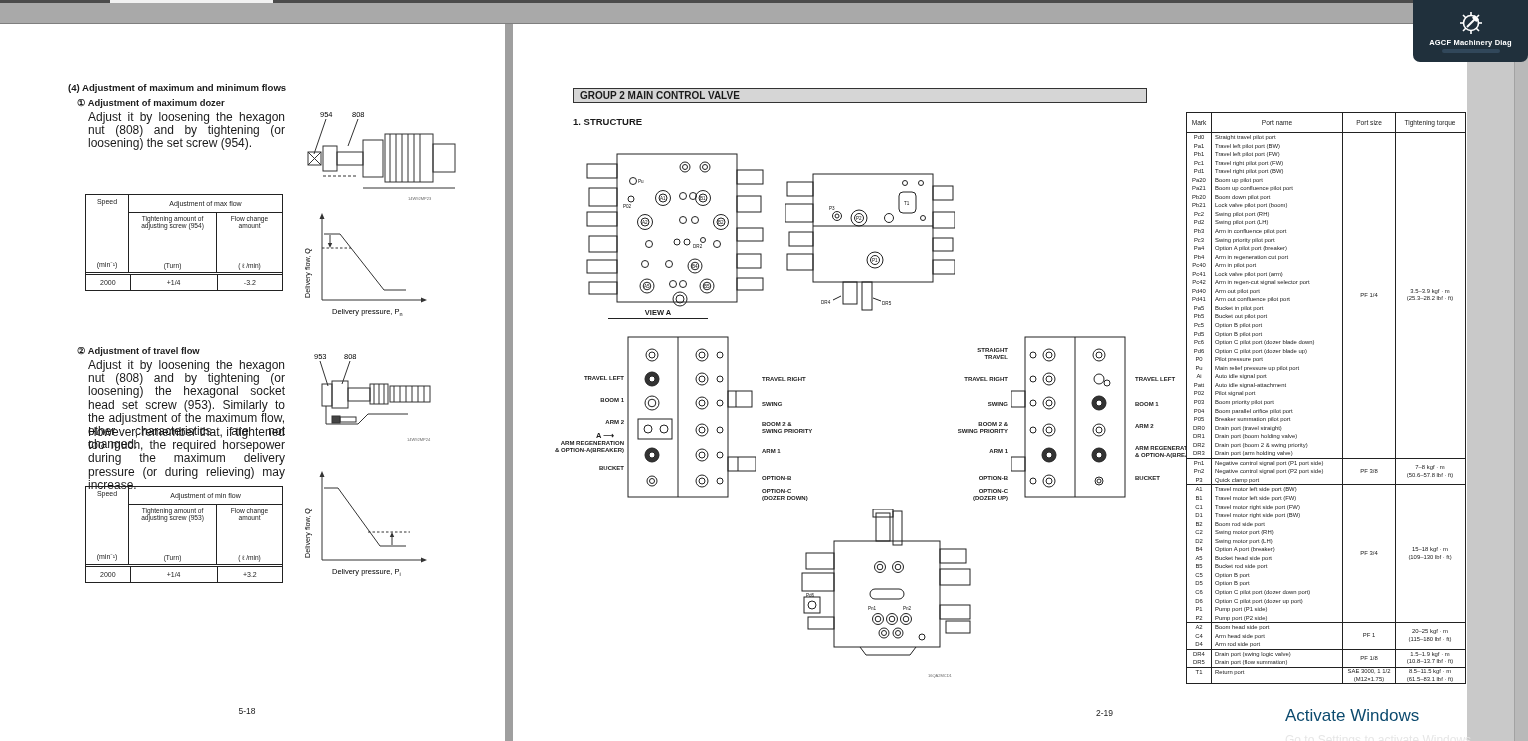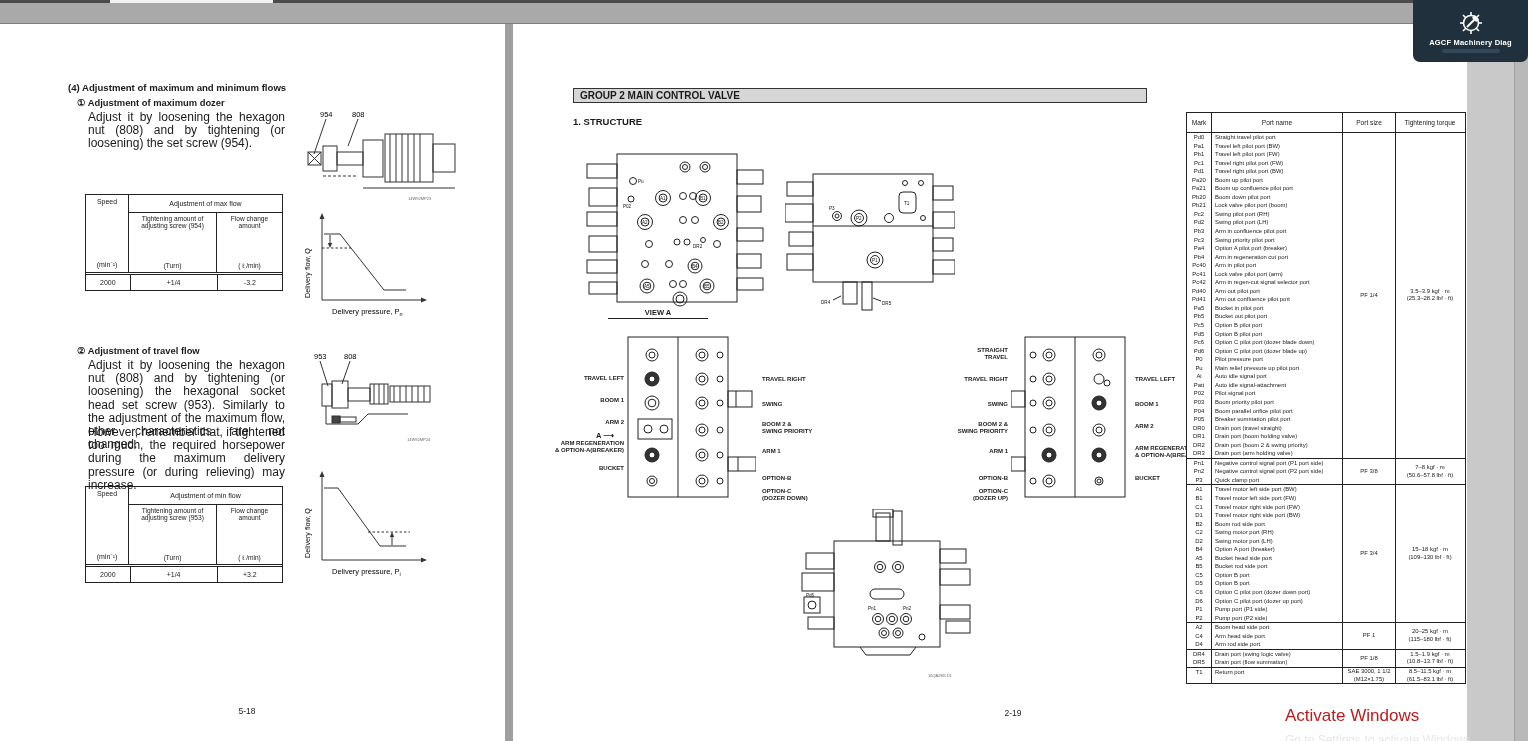--- a/index.html
+++ b/index.html
@@ -16,21 +16,21 @@
   #pageL { left:0; width:505px; }
   #pageR { left:513px; width:954px; }
   #rmargin { left:1467px; top:24px; width:61px; height:717px; background:#c9c9c9; }
   #scrollstrip { left:1514px; top:24px; width:14px; height:717px; background:#b9b9b9; border-left:1px solid #a2a2a2; }
   
   #brand { left:1413px; top:0; width:115px; height:62px; background:#20303c; border-radius:0 0 7px 7px; z-index:9;
     display:flex; flex-direction:column; align-items:center; justify-content:center; gap:2px; }
   #brand .bt { color:#fff; font-size:7.5px; font-weight:bold; letter-spacing:.2px; }
   #brand .bsub { width:58px; height:4px; background:#31475a; border-radius:2px; }
   
-  #wm1 { left:1285px; top:706px; font-size:17px; color:#b91c1c; z-index:6; }
+  #wm1 { left:1285px; top:706px; font-size:17px; color:#0c4a6e; z-index:6; }
   #wm2 { left:1285px; top:733px; font-size:12px; color:#e6e6e6; z-index:6; }
   
   .h1 { font-weight:bold; font-size:9.6px; }
   .h2 { font-weight:bold; font-size:9.4px; }
   .para { font-size:12px; line-height:13.2px; text-align:justify; }
   .pgnum { font-size:8.5px; text-align:center; }
   
   .ltable { border:1px solid #222; width:198px; font-size:7px; }
   .ltA { display:flex; height:77px; }
   .ltSpeed { width:45px; border-right:1px solid #222; display:flex; flex-direction:column;
@@ -719,21 +719,21 @@
             <div class="pline">(M12×1.75)</div>
           </div>
           <div class="pcell pq">
             <div class="pline">8.5–11.5 kgf · m</div>
             <div class="pline">(61.5–83.1 lbf · ft)</div>
           </div>
         </div>
       </div>
   </div>
 
-  <div class="abs pgnum" style="left:400px;top:684px;width:200px;">2-19</div>
+  <div class="abs pgnum" style="left:400px;top:684px;width:200px;text-align:right;">2-19</div>
 </div>
 
 <div id="brand" class="abs">
   <svg width="26" height="26" viewBox="0 0 26 26">
     <g stroke="#fff" stroke-width="1.6" fill="none">
       <circle cx="13" cy="13" r="7.5"></circle>
       <line x1="13" y1="2" x2="13" y2="6"></line>
         <line x1="13" y1="20" x2="13" y2="24"></line>
       <line x1="2" y1="13" x2="6" y2="13"></line>
         <line x1="20" y1="13" x2="24" y2="13"></line>

